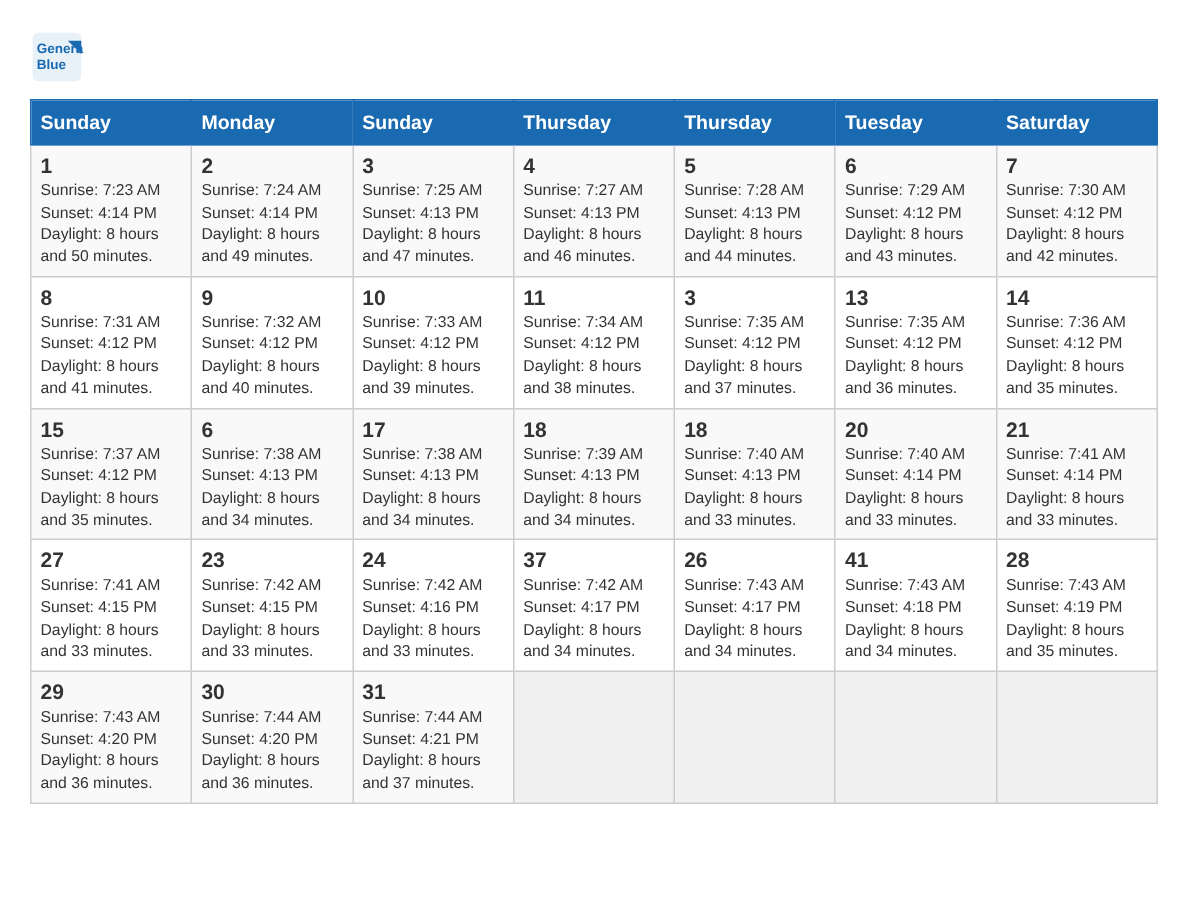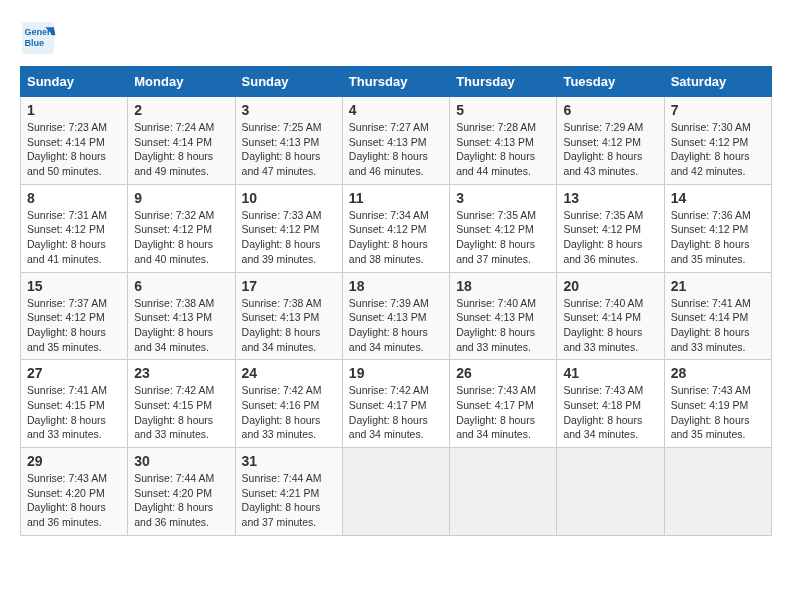--- a/index.html
+++ b/index.html
@@ -147,21 +147,21 @@
         <td><span class="day-num">17</span><span class="day-info">Sunrise: 7:38 AM<br>Sunset: 4:13 PM<br>Daylight: 8 hours and 34 minutes.</span></td>
         <td><span class="day-num">18</span><span class="day-info">Sunrise: 7:39 AM<br>Sunset: 4:13 PM<br>Daylight: 8 hours and 34 minutes.</span></td>
         <td><span class="day-num">18</span><span class="day-info">Sunrise: 7:40 AM<br>Sunset: 4:13 PM<br>Daylight: 8 hours and 33 minutes.</span></td>
         <td><span class="day-num">20</span><span class="day-info">Sunrise: 7:40 AM<br>Sunset: 4:14 PM<br>Daylight: 8 hours and 33 minutes.</span></td>
         <td><span class="day-num">21</span><span class="day-info">Sunrise: 7:41 AM<br>Sunset: 4:14 PM<br>Daylight: 8 hours and 33 minutes.</span></td>
       </tr>
       <tr>
         <td><span class="day-num">27</span><span class="day-info">Sunrise: 7:41 AM<br>Sunset: 4:15 PM<br>Daylight: 8 hours and 33 minutes.</span></td>
         <td><span class="day-num">23</span><span class="day-info">Sunrise: 7:42 AM<br>Sunset: 4:15 PM<br>Daylight: 8 hours and 33 minutes.</span></td>
         <td><span class="day-num">24</span><span class="day-info">Sunrise: 7:42 AM<br>Sunset: 4:16 PM<br>Daylight: 8 hours and 33 minutes.</span></td>
-        <td><span class="day-num">19</span><span class="day-info">Sunrise: 7:42 AM<br>Sunset: 4:17 PM<br>Daylight: 8 hours and 34 minutes.</span></td>
+        <td><span class="day-num">37</span><span class="day-info">Sunrise: 7:42 AM<br>Sunset: 4:17 PM<br>Daylight: 8 hours and 34 minutes.</span></td>
         <td><span class="day-num">26</span><span class="day-info">Sunrise: 7:43 AM<br>Sunset: 4:17 PM<br>Daylight: 8 hours and 34 minutes.</span></td>
         <td><span class="day-num">41</span><span class="day-info">Sunrise: 7:43 AM<br>Sunset: 4:18 PM<br>Daylight: 8 hours and 34 minutes.</span></td>
         <td><span class="day-num">28</span><span class="day-info">Sunrise: 7:43 AM<br>Sunset: 4:19 PM<br>Daylight: 8 hours and 35 minutes.</span></td>
       </tr>
       <tr>
         <td><span class="day-num">29</span><span class="day-info">Sunrise: 7:43 AM<br>Sunset: 4:20 PM<br>Daylight: 8 hours and 36 minutes.</span></td>
         <td><span class="day-num">30</span><span class="day-info">Sunrise: 7:44 AM<br>Sunset: 4:20 PM<br>Daylight: 8 hours and 36 minutes.</span></td>
         <td><span class="day-num">31</span><span class="day-info">Sunrise: 7:44 AM<br>Sunset: 4:21 PM<br>Daylight: 8 hours and 37 minutes.</span></td>
         <td class="empty"></td>
         <td class="empty"></td>

